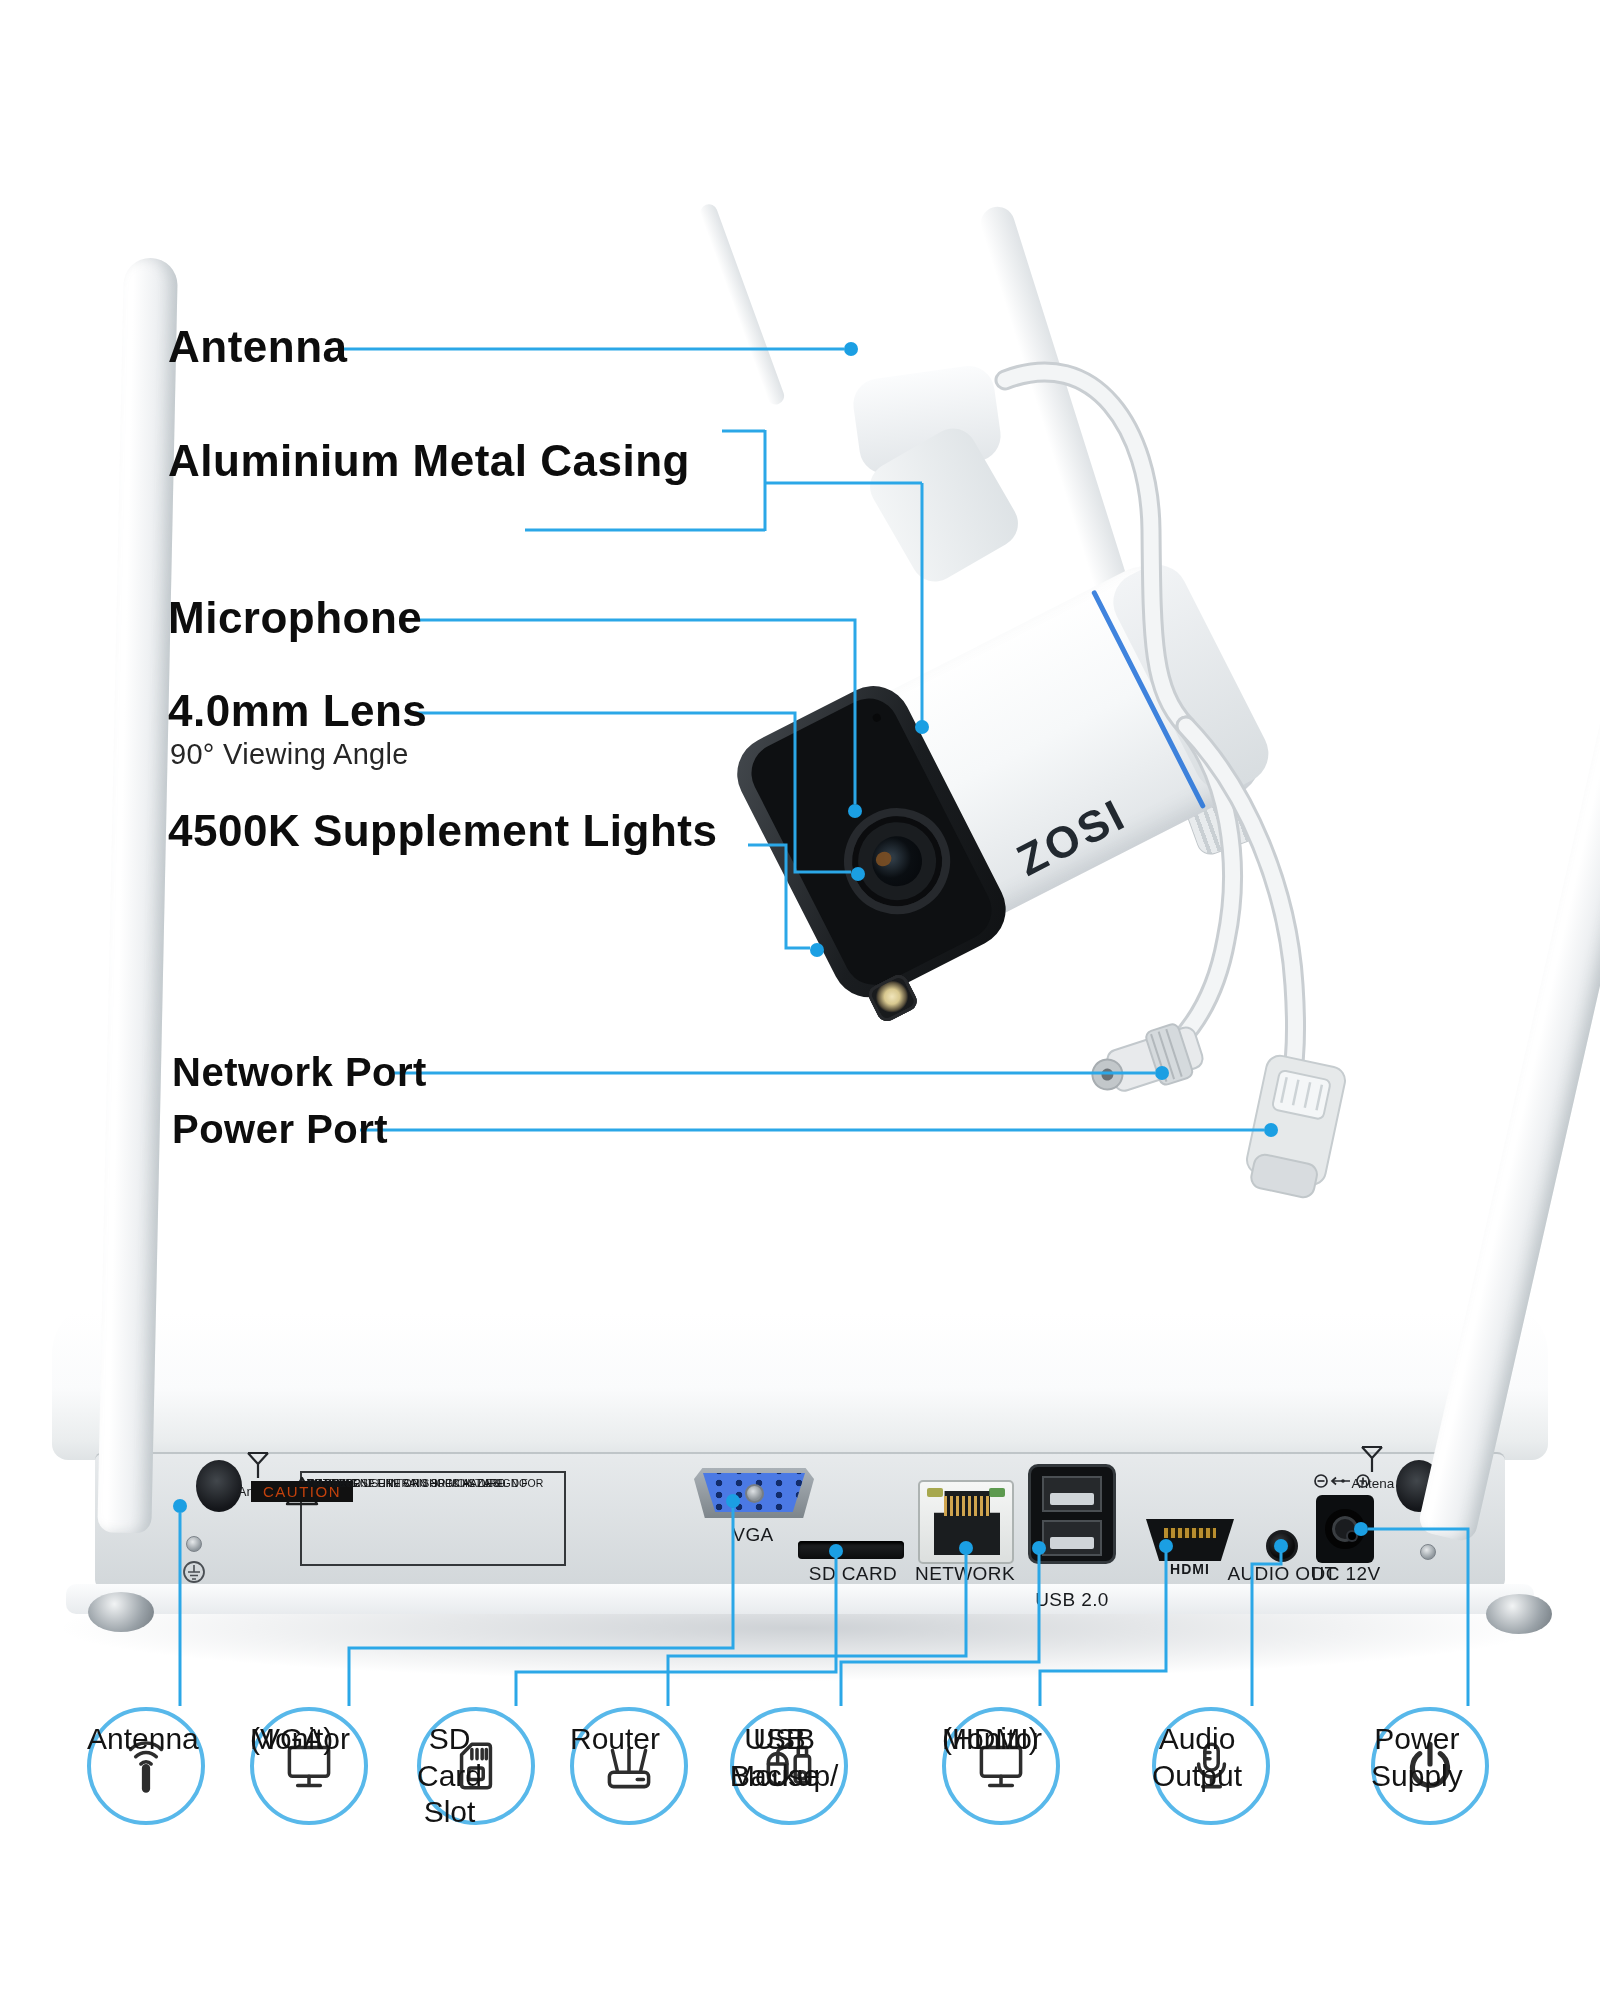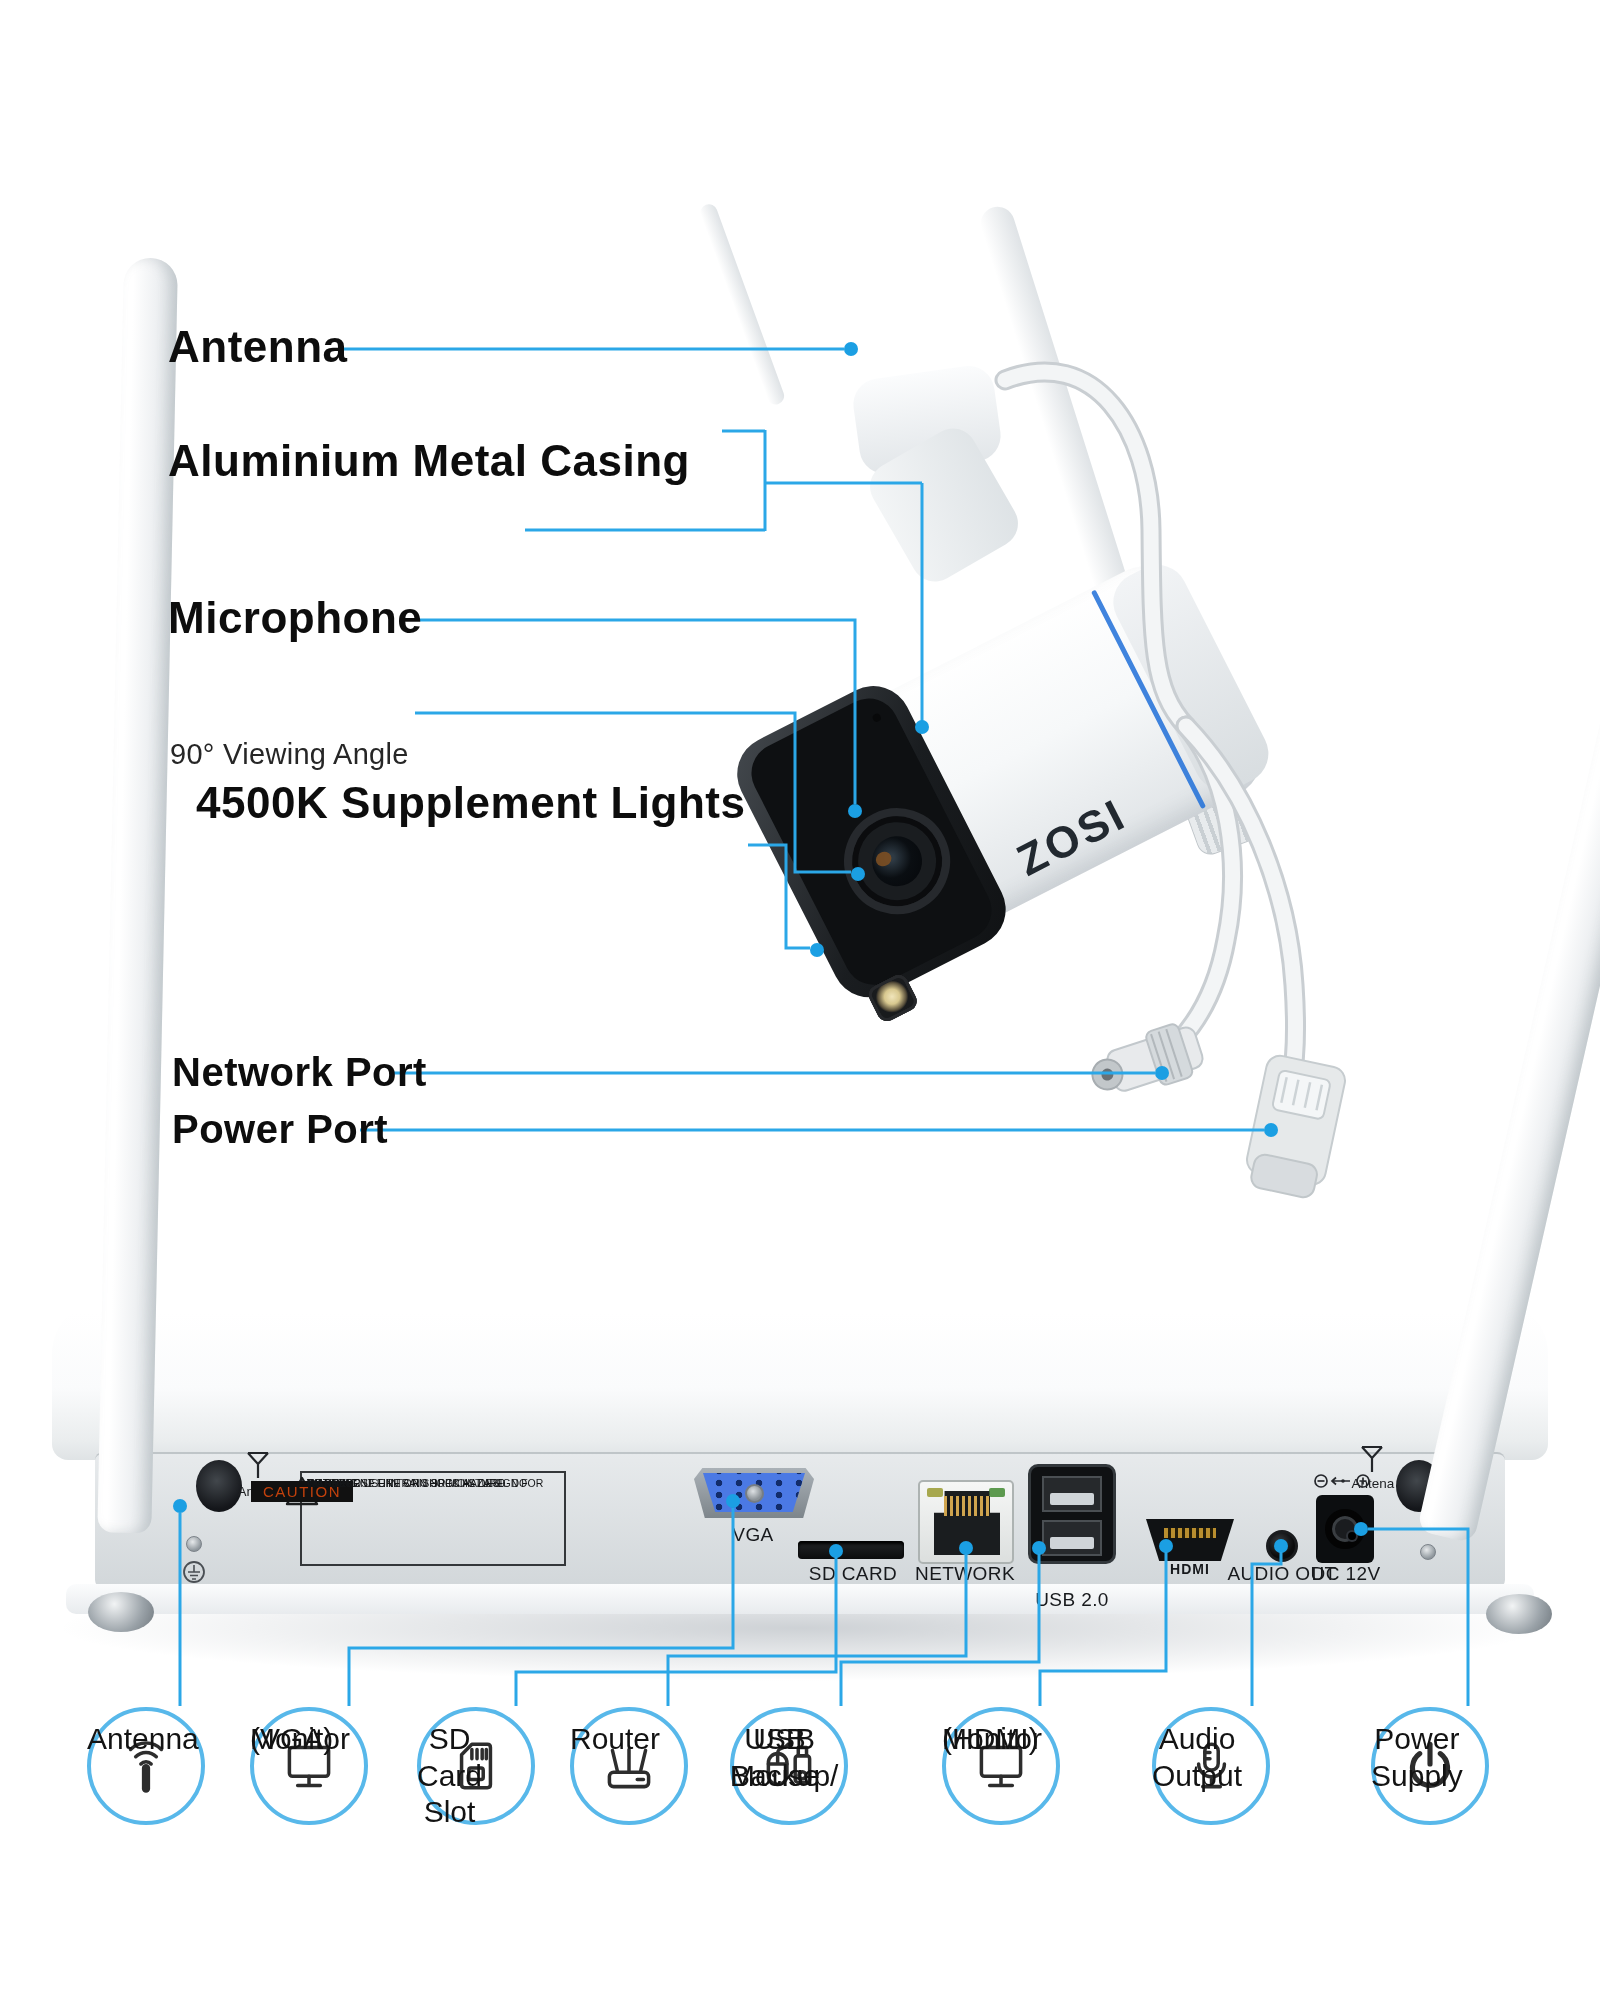--- a/index.html
+++ b/index.html
@@ -429,18 +429,19 @@
       <path class="lead" d="M1166,1552 V1671 H1040 V1706"></path>
     <circle class="dot" cx="1281" cy="1546" r="7"></circle>
       <path class="lead" d="M1281,1552 V1564 H1252 V1706"></path>
     <circle class="dot" cx="1361" cy="1529" r="7"></circle>
       <path class="lead" d="M1368,1529 H1468 V1706"></path>
   </svg>
 
   <div class="callout" style="left:168px;top:322px;">Antenna</div>
   <div class="callout" style="left:168px;top:404px;margin-top:32px;">Aluminium Metal Casing</div>
   <div class="callout" style="left:168px;top:593px;">Microphone</div>
+  <div class="callout" style="left:168px;top:686px;">4.0mm Lens</div>
   <div class="callout-sub" style="left:170px;top:738px;">90° Viewing Angle</div>
-  <div class="callout" style="left:168px;top:778px;margin-left:28px;">4500K Supplement Lights</div>
+  <div class="callout" style="left:168px;top:806px;">4500K Supplement Lights</div>
   <div class="callout mid" style="left:172px;top:1050px;">Network Port</div>
   <div class="callout mid" style="left:172px;top:1107px;">Power Port</div>
 
 </div>
 
 </body></html>

